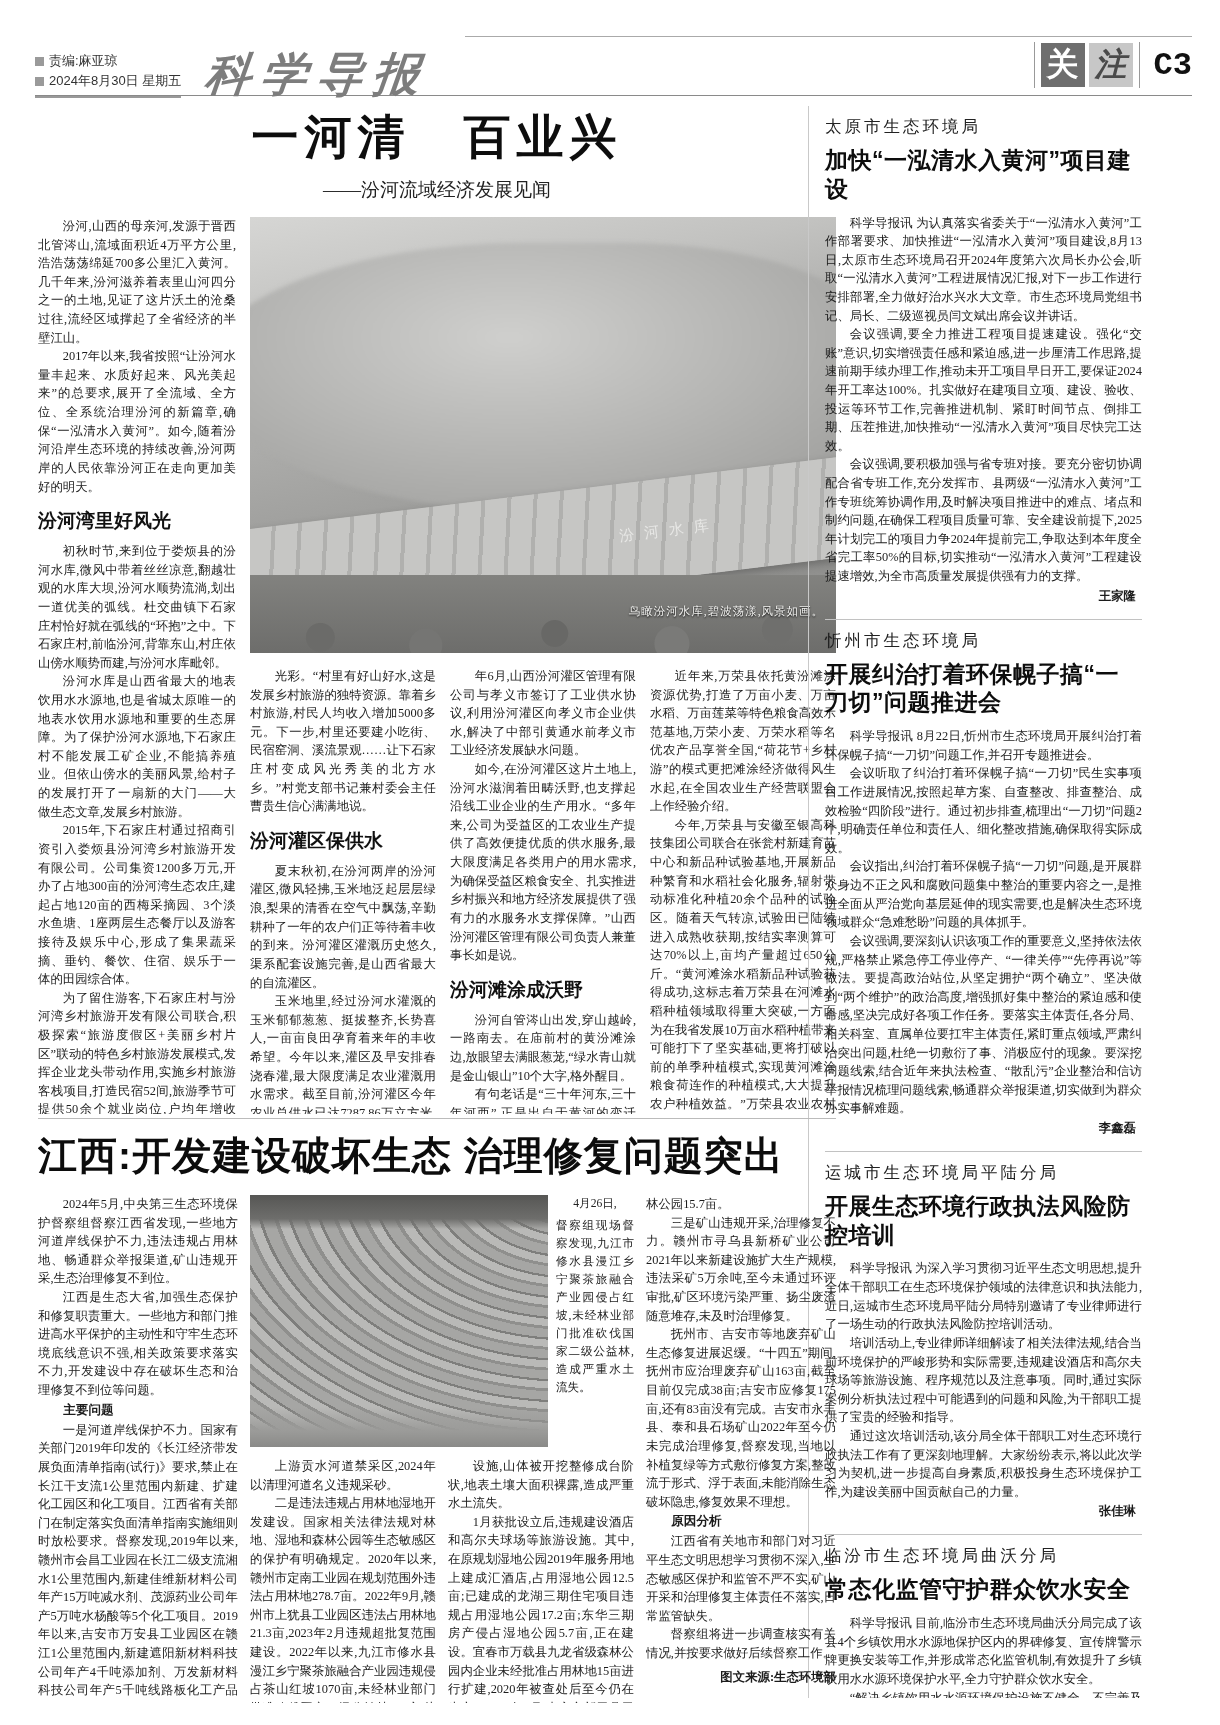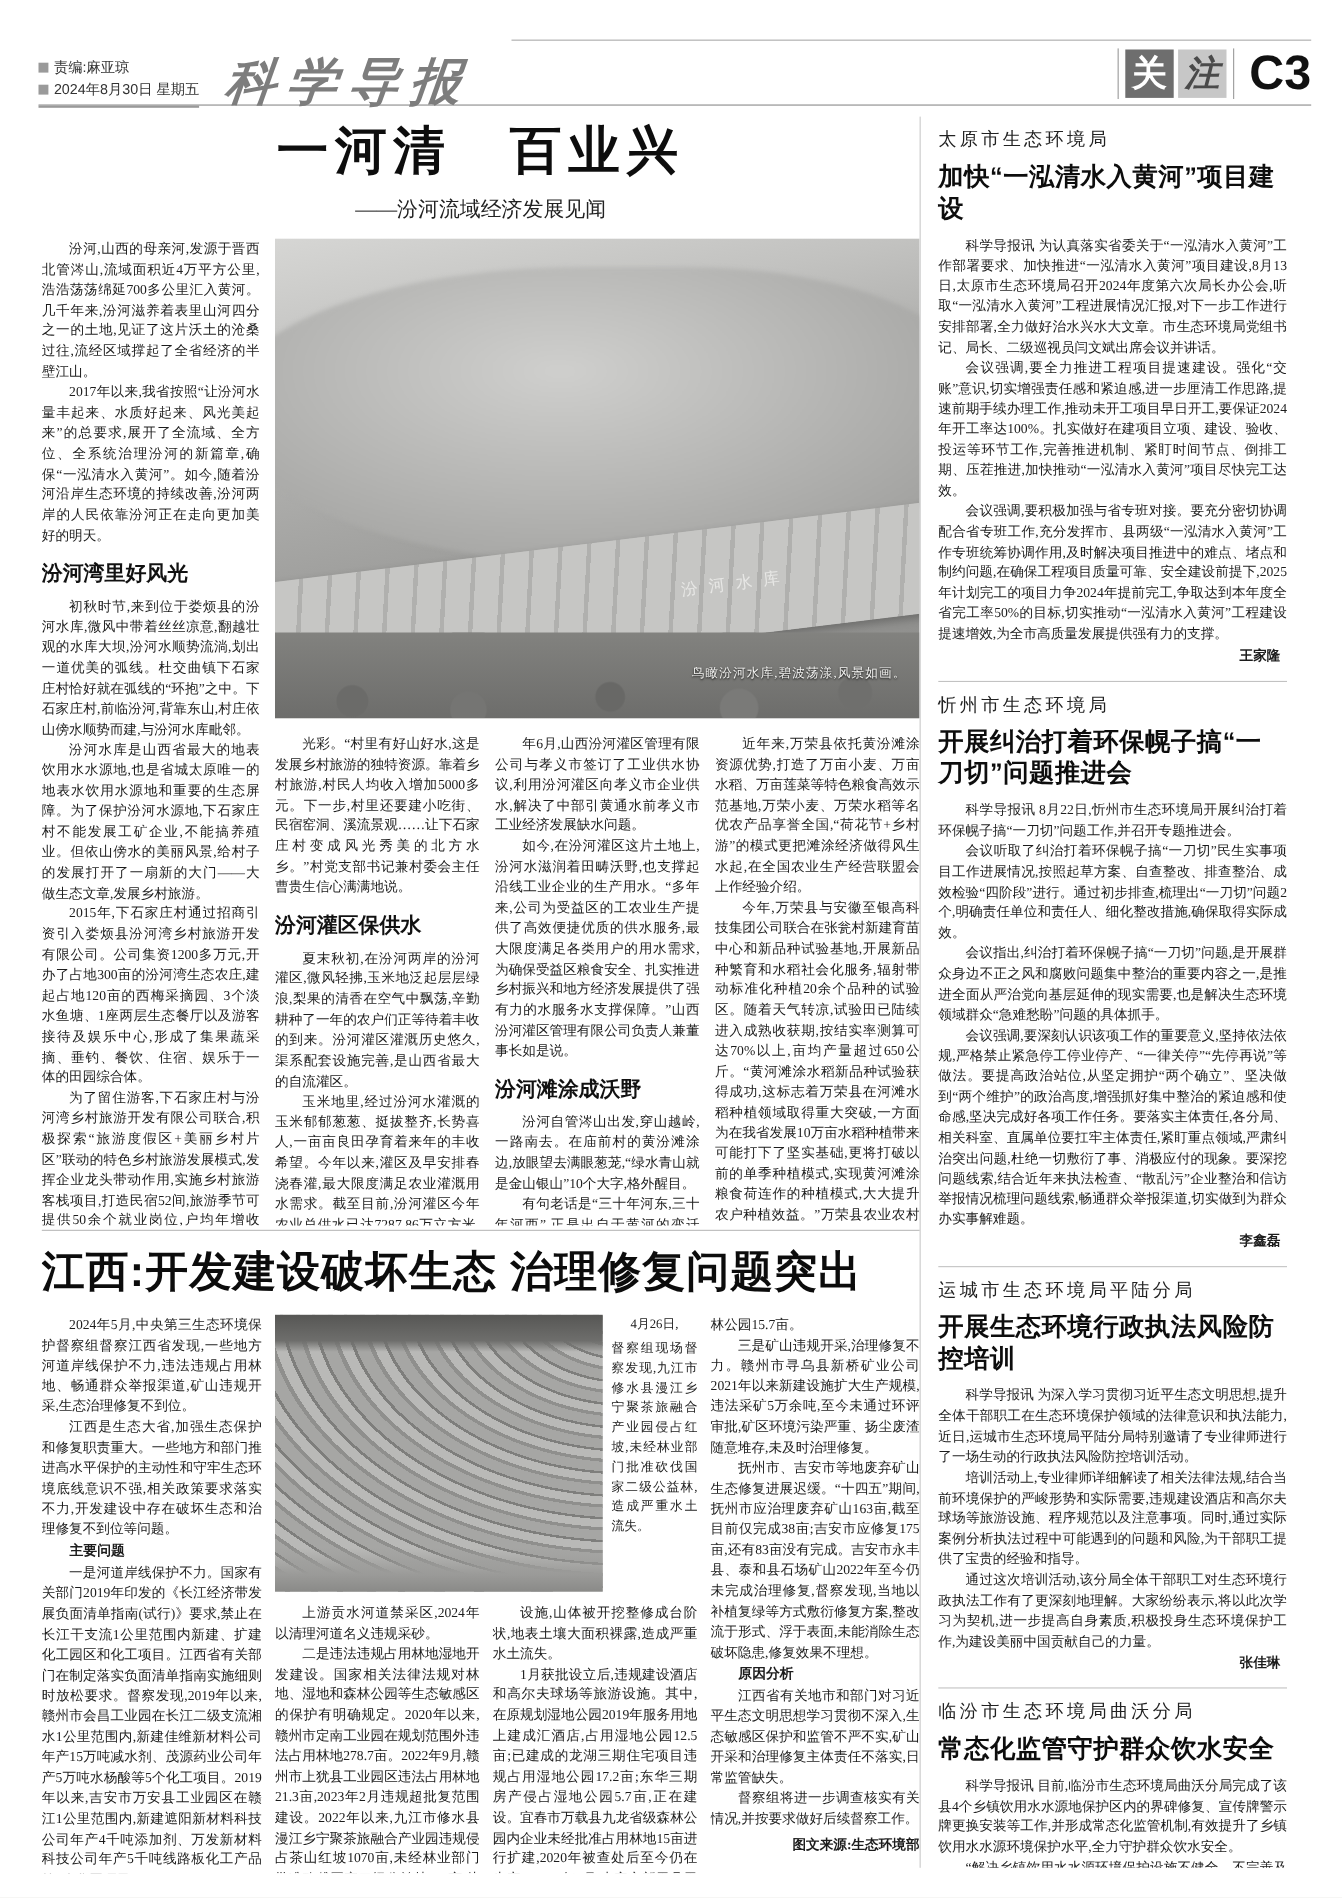--- a/index.html
+++ b/index.html
@@ -13,21 +13,21 @@
   .hdr-left .ln { margin:2px 0; }
   .sq { display:inline-block; width:9px; height:9px; background:#9a9a9a; margin-right:5px; vertical-align:-1px; }
   .masthead { position:absolute; left:170px; top:26px; font-size:46px; color:#7d7d7d; font-weight:bold;
               font-style:italic; letter-spacing:10px; transform:skewX(-6deg); }
   .hdr-right { position:absolute; right:0; top:24px; display:flex; align-items:center; }
   .vbar { width:1px; height:46px; background:#999; margin:0 6px; }
   .box-dark { width:44px; height:44px; background:#6e6e6e; color:#fff; font-family:"Liberation Sans",sans-serif;
               font-weight:bold; font-size:32px; display:flex; align-items:center; justify-content:center; }
   .box-light { width:44px; height:44px; background:#c7c7c7; color:#4a4a4a; font-weight:bold; font-style:italic;
                font-size:32px; display:flex; align-items:center; justify-content:center; margin-left:4px; }
-  .pageno { font-family:Liberation Sans, sans-serif; font-weight:bold; font-size:44px; color:#111; margin-left:8px; }
+  .pageno { font-family:Liberation Mono, monospace; font-weight:bold; font-size:32px; color:#111; margin-left:8px; }
   
   .ncol p { text-indent:2em; text-align:justify; font-size:12.4px; line-height:1.5; margin:0; }
   h3.subhead { font-family:"Liberation Sans",sans-serif; font-size:19px; font-weight:bold; margin:12px 0 8px; color:#111; }
   .byline { text-align:right; font-size:12.4px; font-weight:bold; padding-right:6px; margin-top:2px; }
   
   .main-sec { position:absolute; left:38px; top:106px; width:798px; height:1008px; overflow:hidden; }
   .main-sec h1 { text-align:center; font-family:"Liberation Sans",sans-serif; font-weight:900;
                  font-size:47px; letter-spacing:6px; color:#0d0d0d; }
   .main-sub { text-align:center; font-size:19px; margin:8px 0 14px; color:#222; }
   .main-flex { display:flex; gap:14px; }
@@ -46,21 +46,21 @@
                  radial-gradient(circle at 72% 88%, #7a7a78 0 17px, transparent 18px),
                  radial-gradient(circle at 90% 70%, #6f6f6d 0 15px, transparent 16px),
                  linear-gradient(#82827f,#6d6d6b); }
   .mp-label { position:absolute; right:20%; bottom:26%; color:#f0f0ee; opacity:.8; font-size:15px;
       letter-spacing:10px; transform:rotate(-7deg); font-family:"Liberation Sans",sans-serif; }
   .mp-cap { position:absolute; right:12px; bottom:34px; color:#f4f4f2; font-size:11.5px;
       text-shadow:0 1px 2px #000; letter-spacing:1px; }
   .three-cols { display:flex; gap:14px; margin-top:14px; height:540px; overflow:hidden; }
   .three-cols .ncol { flex:1; overflow:hidden; }
   
-  .sidebar { position:absolute; left:836px; top:106px; width:334px; height:1592px; overflow:hidden;
+  .sidebar { position:absolute; left:808px; top:106px; width:334px; height:1592px; overflow:hidden;
              border-left:1px solid #c9c9c9; padding-left:16px; }
   .sb-art { padding:10px 0 14px; border-bottom:1px solid #c2c2c2; }
   .sb-art:last-child { border-bottom:none; }
   .kicker { font-family:"Liberation Sans",sans-serif; font-size:16.5px; letter-spacing:3px; color:#222; margin-bottom:8px; }
   .sb-hl { font-family:"Liberation Sans",sans-serif; font-weight:800; font-size:23px; line-height:1.25;
            color:#0d0d0d; margin-bottom:10px; letter-spacing:.5px; }
   .sb-art .ncol p { font-size:12.4px; }
   
   .bottom-sec { position:absolute; left:38px; top:1118px; width:798px; height:592px; overflow:hidden;
                 border-top:1px solid #bbb; padding-top:10px; }

